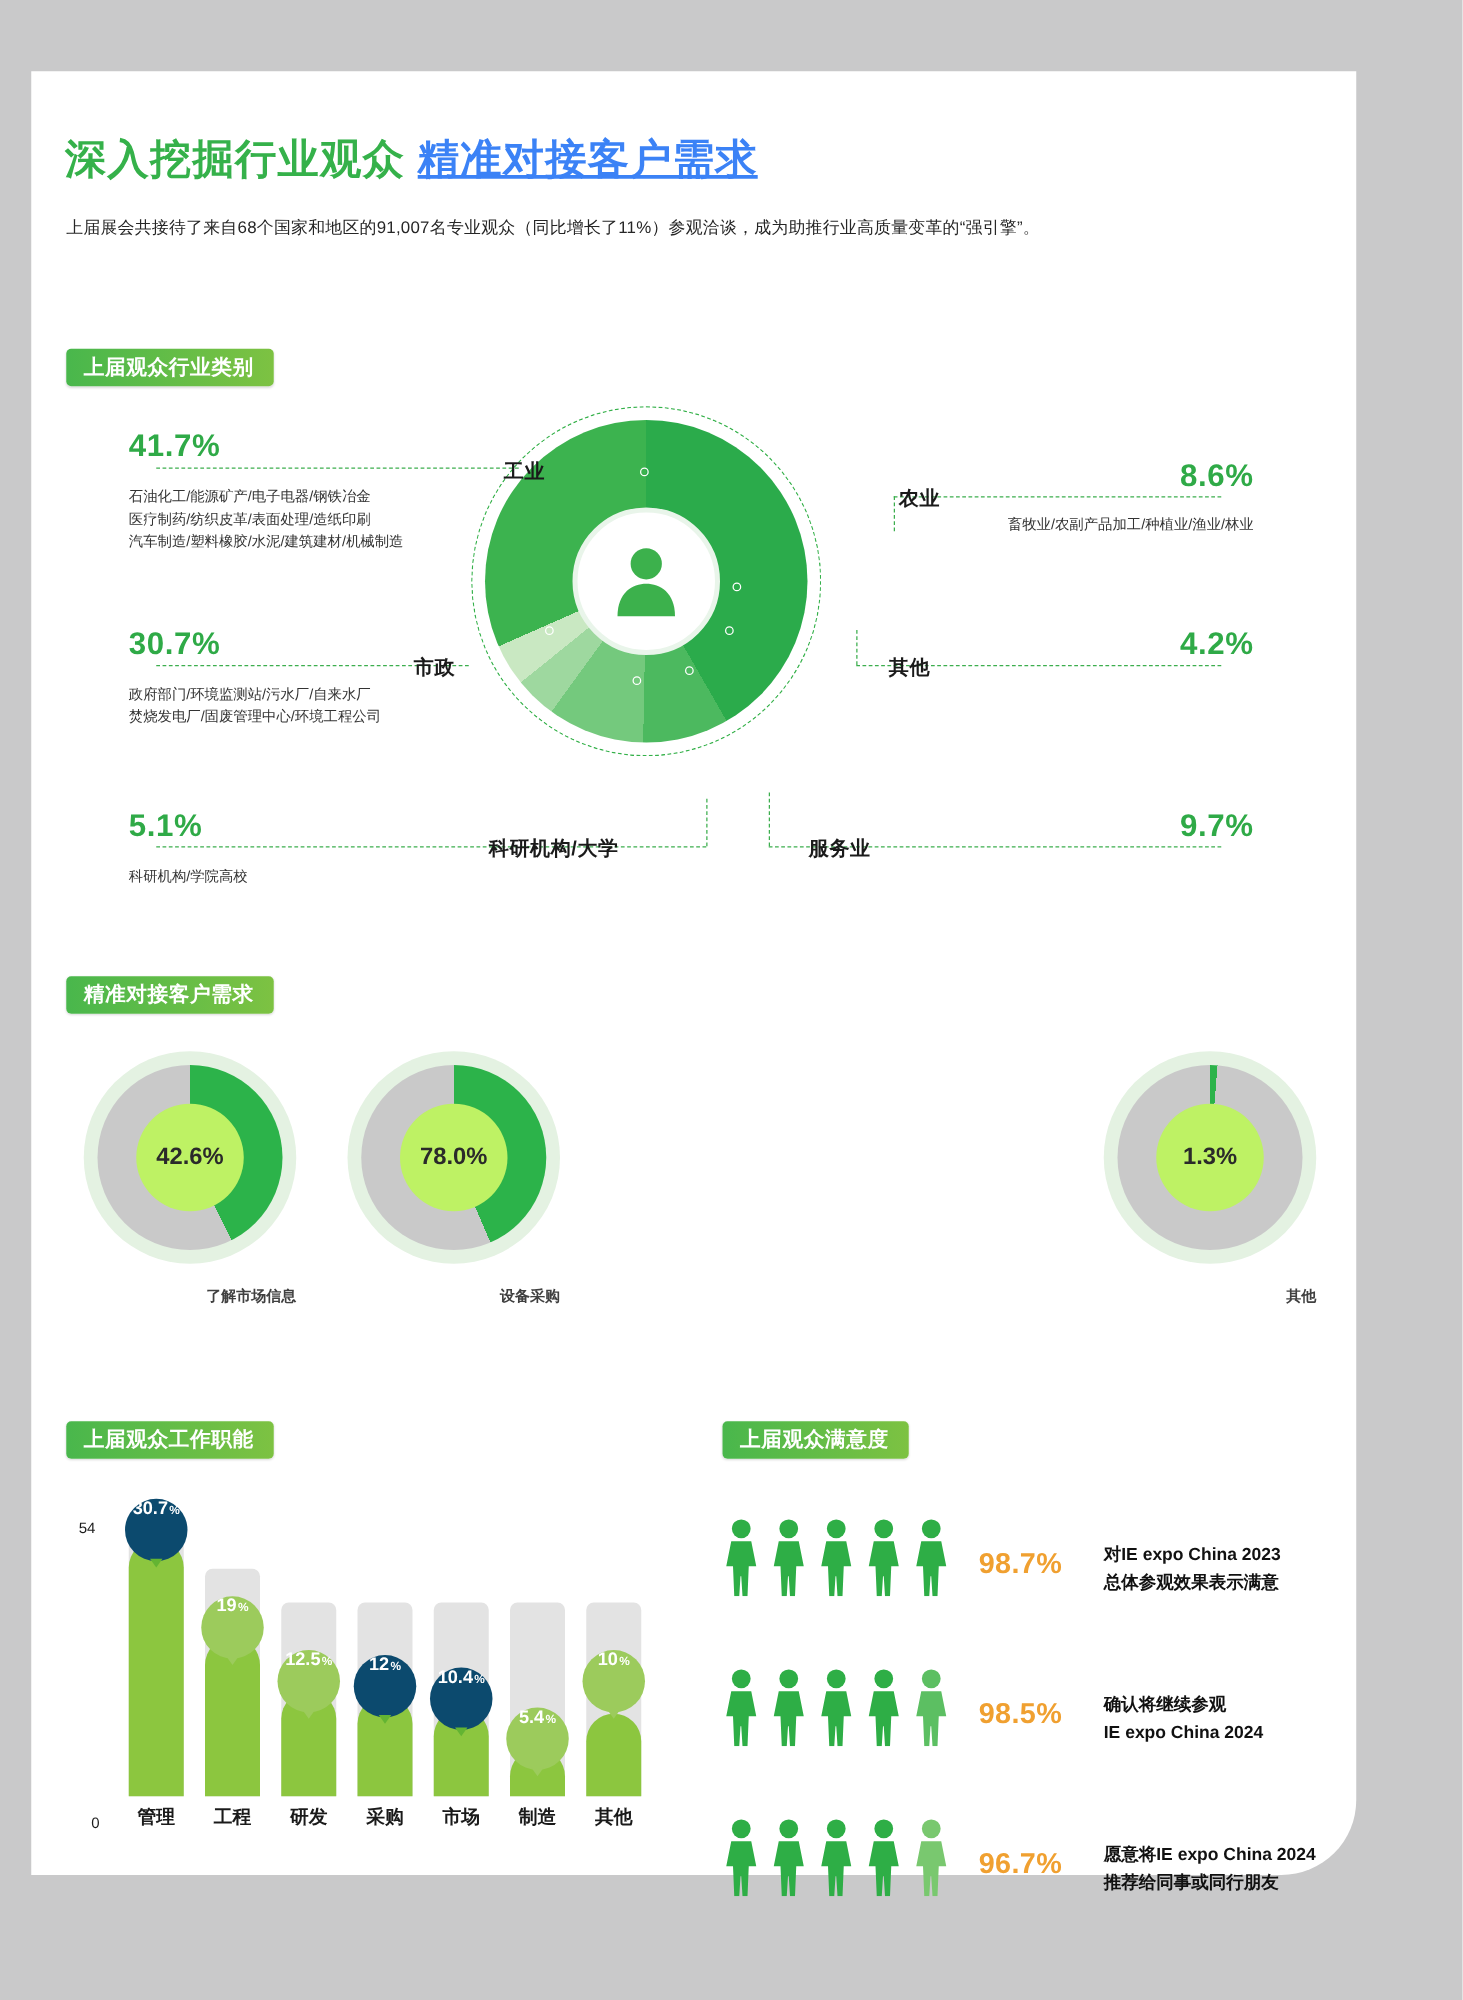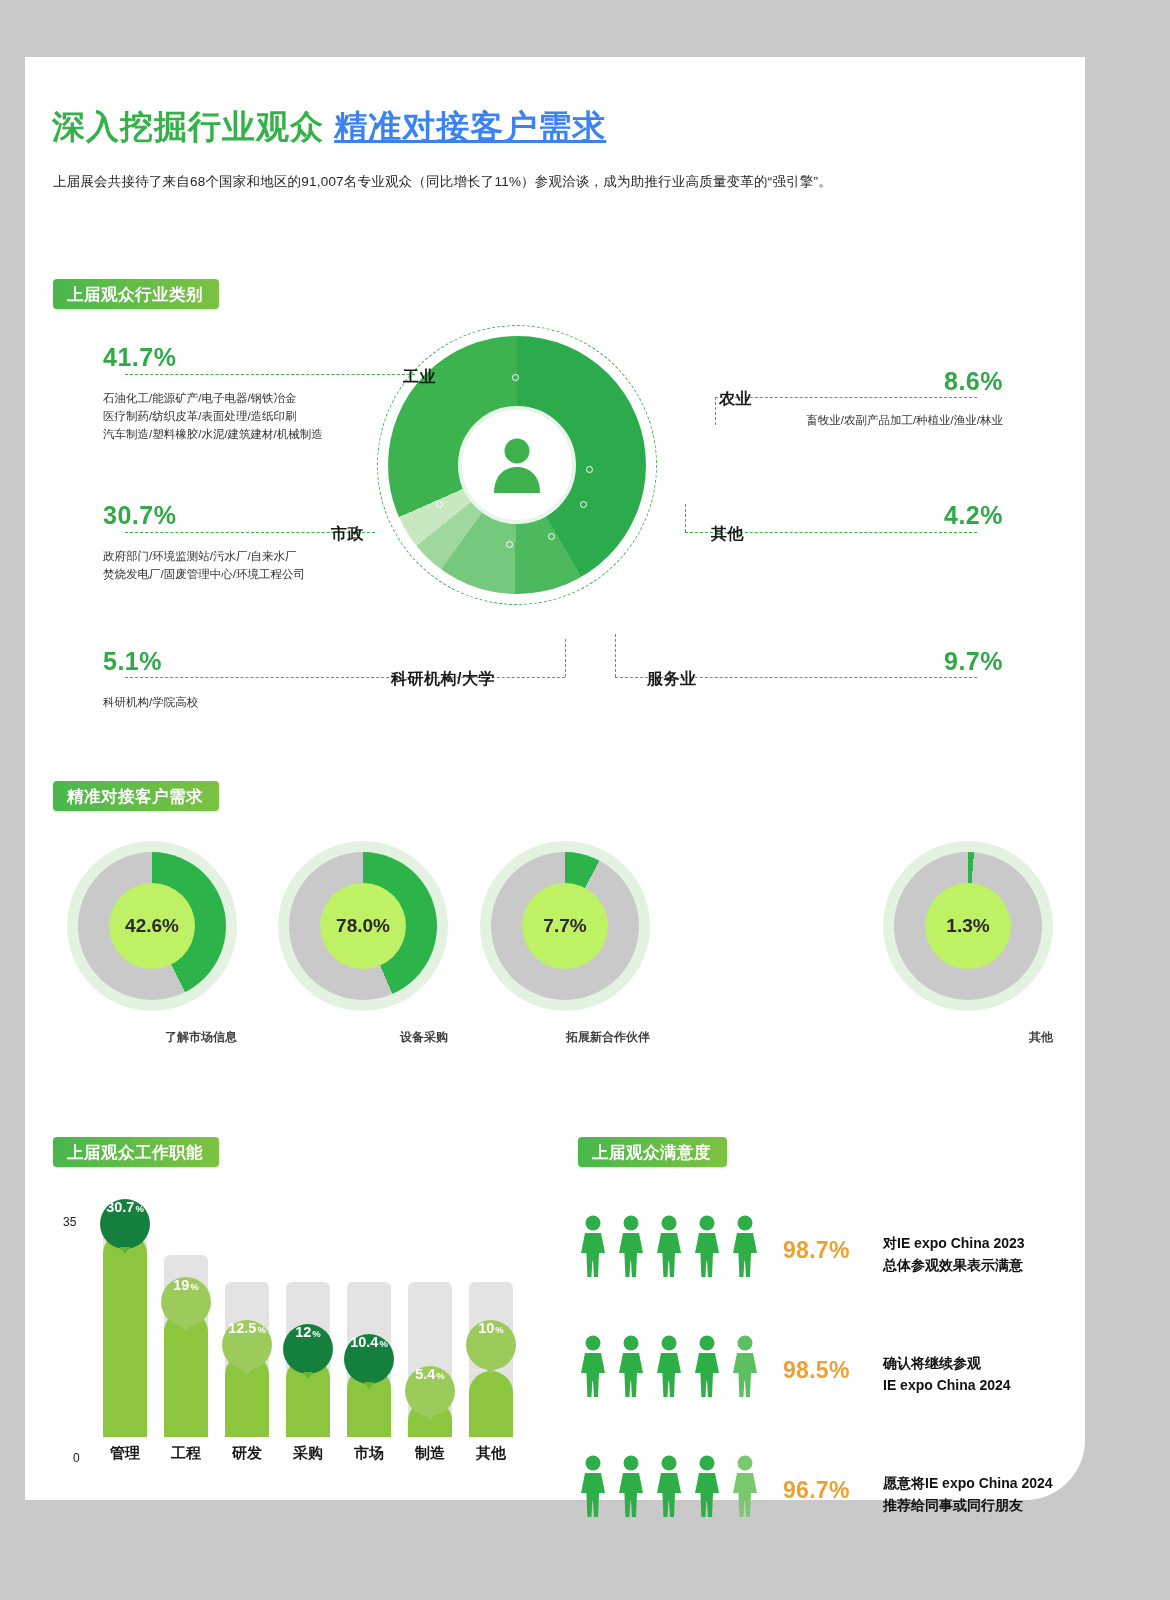--- a/index.html
+++ b/index.html
@@ -95,21 +95,21 @@
   .axis-min { position: absolute; left: 10px; top: 236px; font-size: 12px; color: #1a1a1a; }
   .barcol { position: absolute; bottom: 28px; width: 44px; }
   .bar-bg { position: absolute; bottom: 0; width: 44px; background: #e3e3e3; border-radius: 6px 6px 0 0; }
   .bar-fg { position: absolute; bottom: 0; width: 44px; background: #8cc63f; border-radius: 22px 22px 0 0; }
   .bar-name { position: absolute; bottom: -26px; width: 44px; text-align: center; font-size: 15px; font-weight: bold; color: #1a1a1a; }
   .bubble {
     position: absolute; width: 50px; height: 50px; border-radius: 50%;
     color: #fff; display: flex; align-items: baseline; justify-content: center;
     font-weight: bold; font-size: 14.5px;
   }
-  .bubble.dark { background: #15803d; }
+  .bubble.dark { background: #0c4a6e; }
   .bubble.light { background: #9ccb5c; }
   .bubble .u { font-size: 9.5px; margin-left: 1px; }
   .bubble::after {
     content: ""; position: absolute; left: 50%; bottom: -5px; margin-left: -5px;
     border-left: 5px solid transparent; border-right: 5px solid transparent;
     border-top: 7px solid currentColor;
   }
   .bubble.dark::after { color: #63b432; }
   .bubble.light::after { color: #9ccb5c; }
   
@@ -212,44 +212,37 @@
     </div>
 
     <div class="dgroup" style="left:253px;">
       <div class="donut">
         <div class="ring" style="background: conic-gradient(#2cb34a 0deg 156.6deg, #c9c9c9 156.6deg 360deg);"></div>
         <div class="hole">78.0%</div>
       </div>
       <div class="dlabel">设备采购</div>
     </div>
 
-    <div class="dgroup" style="left:455px;">
-      <div class="donut">
-        <div class="ring" style="background: conic-gradient(#2cb34a 0deg 27.7deg, #c9c9c9 27.7deg 360deg);"></div>
-        <div class="hole">7.7%</div>
-      </div>
-      <div class="dlabel">拓展新合作伙伴</div>
-    </div>
 
 
     <div class="dgroup" style="left:858px;">
       <div class="donut">
         <div class="ring" style="background: conic-gradient(#2cb34a 0deg 4.7deg, #c9c9c9 4.7deg 360deg);"></div>
         <div class="hole">1.3%</div>
       </div>
       <div class="dlabel">其他</div>
     </div>
   </div>
 
   <div class="sec3">
     <div class="tag" style="left:28px; top:0;">上届观众工作职能</div>
     <div class="tag" style="left:553px; top:0;">上届观众满意度</div>
 
     <div class="bars">
-      <div class="axis-max">35</div>
+      <div class="axis-max">54</div>
       <div class="axis-min">0</div>
 
       <div class="barcol" style="left:40px;">
         <div class="bar-bg" style="height:210px;"></div>
         <div class="bar-fg" style="height:205px;"></div>
         <div class="bubble dark" style="left:-3px; bottom:188px;">
           <span>30.7</span>
             <span class="u">%</span>
         </div>
         <div class="bar-name">管理</div>

